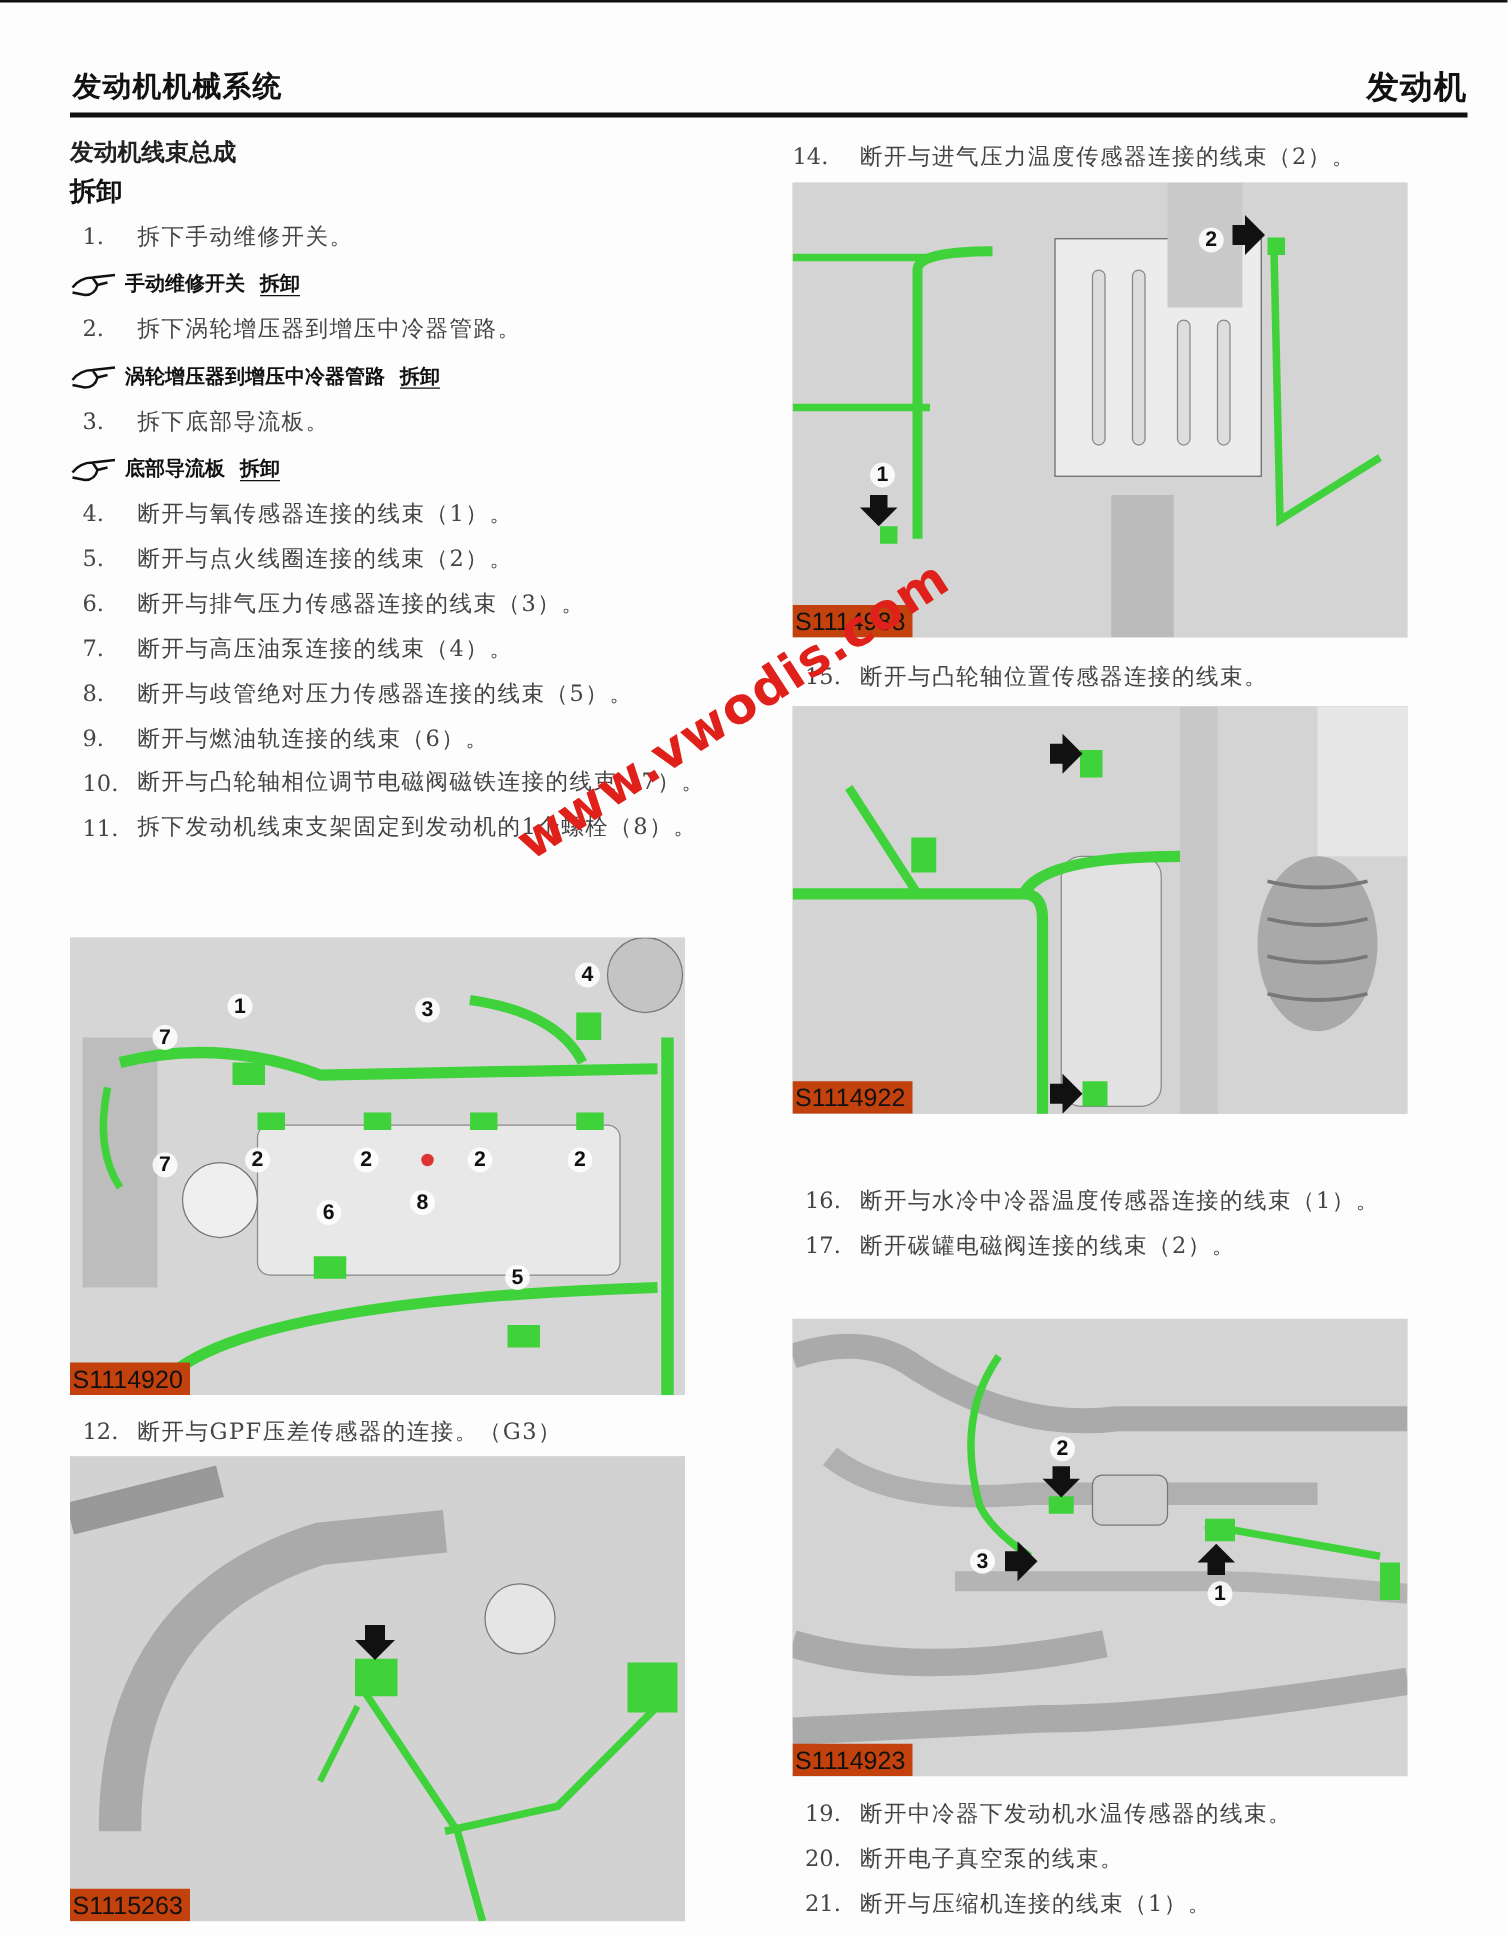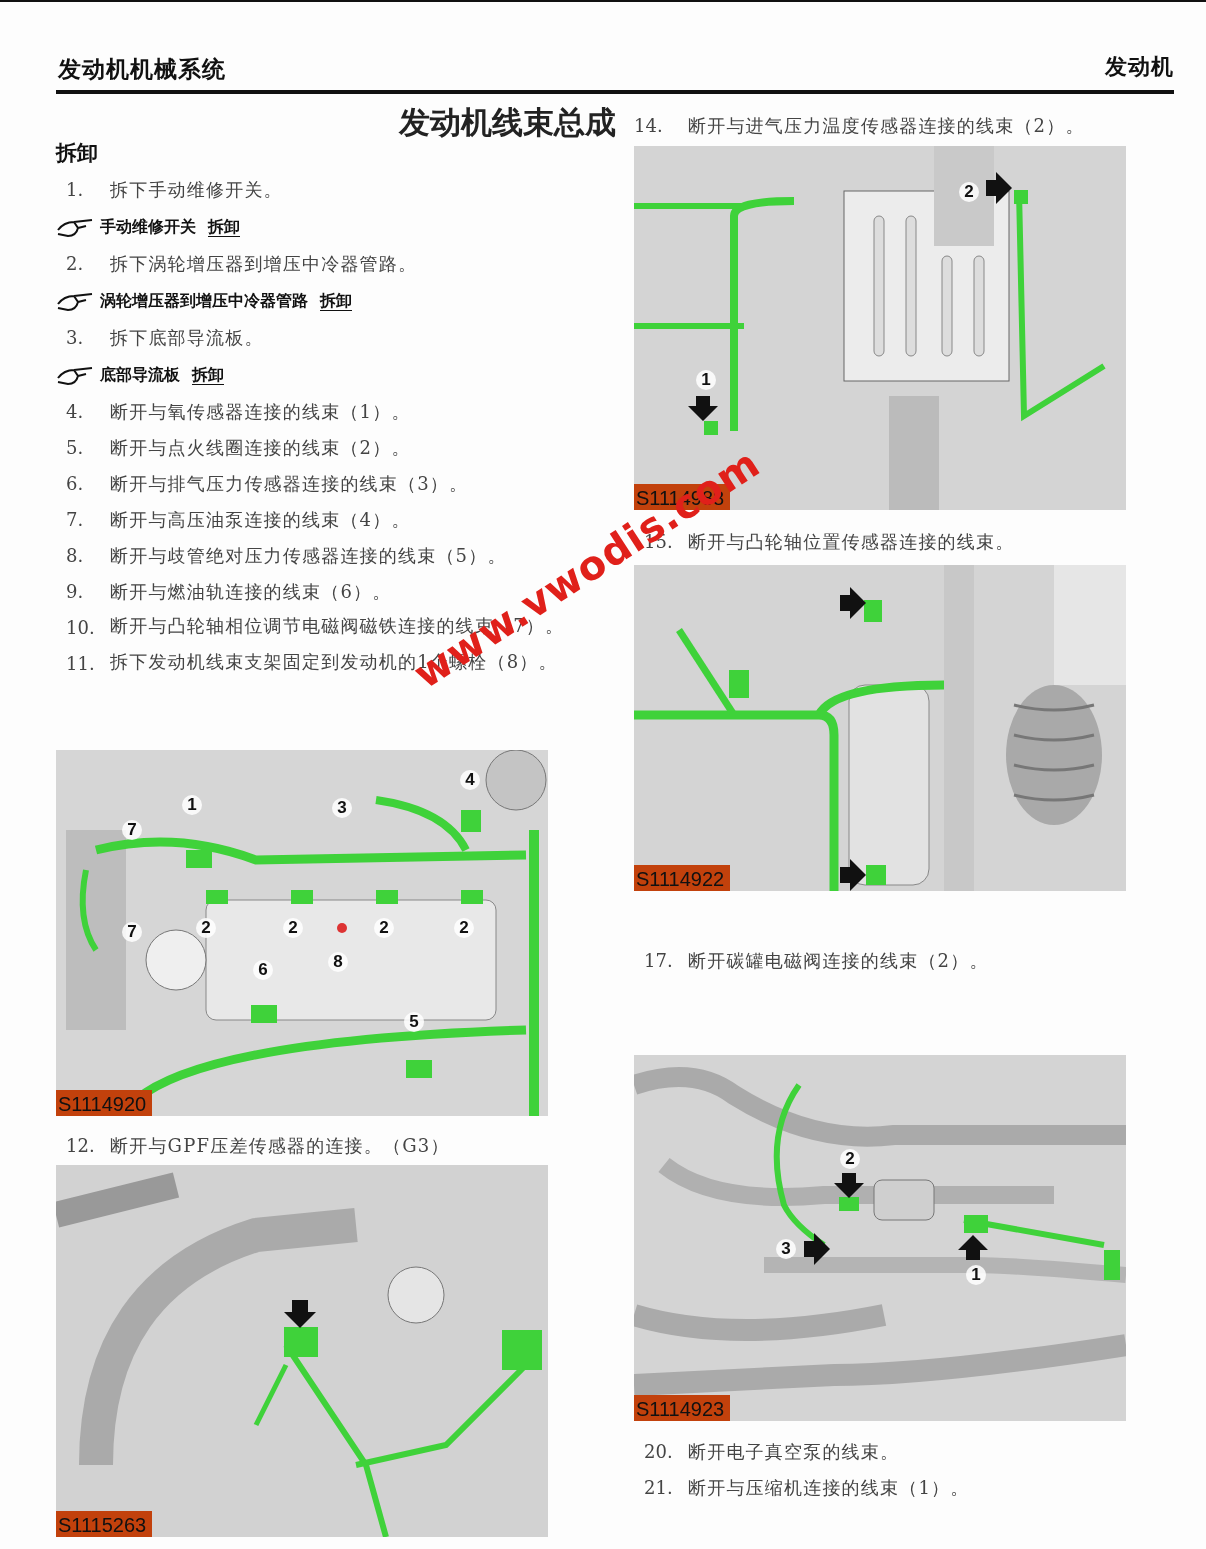--- a/index.html
+++ b/index.html
@@ -8,27 +8,27 @@
     background: #fdfdfd; color: #333;
     font-family: "DejaVu Serif", "Liberation Serif", serif;
   }
   .top-rule { position: absolute; left: 0; top: 0; width: 1206px; height: 2px; background: #111; }
   .header { position: absolute; left: 58px; right: 32px; top: 54px; height: 40px; }
   .hdr-left, .hdr-right {
     position: absolute; top: 0; font-family: "DejaVu Sans", sans-serif; font-weight: bold;
     font-size: 23px; color: #111; letter-spacing: 1px;
   }
   .hdr-left { left: 0; }
-  .hdr-right { right: 0; font-size: 22px; top: -2px; }
+  .hdr-right { right: 0; font-size: 26px; top: -2px; }
   .hdr-rule { position: absolute; left: 56px; right: 32px; top: 90px; height: 4px; background: #111; }
 
   .col-left { position: absolute; left: 56px; top: 106px; width: 560px; }
   .col-right { position: absolute; left: 634px; top: 108px; width: 560px; }
 
-  .sec-title { font-family: "DejaVu Sans", sans-serif; font-size: 31px; color: #222; margin: 0; line-height: 32px; text-align: right; }
+  .sec-title { font-family: "DejaVu Sans", sans-serif; font-size: 19px; color: #222; margin: 0; line-height: 32px; }
   .sec-sub { font-family: "DejaVu Sans", sans-serif; font-weight: bold; font-size: 21px; color: #111; line-height: 30px; margin: 0 0 4px 0; }
 
   .step { display: flex; font-size: 18px; color: #444; line-height: 36px; }
   .step .num { width: 54px; flex: none; padding-left: 10px; box-sizing: border-box; }
   .step .txt { flex: 1; letter-spacing: 1.2px; }
   .step.wrap .txt { line-height: 32px; }
   .col-right .step .num { padding-left: 0; width: 54px; }
 
   .ref { display: flex; align-items: center; height: 38px; font-family: "DejaVu Sans", sans-serif; font-weight: bold; font-size: 16px; color: #111; }
   .ref .hand { width: 42px; height: 22px; margin-right: 2px; }
@@ -246,20 +246,24 @@
     <rect x="232" y="300" width="20" height="20" fill="#3fd23a"></rect>
     <rect x="375" y="330" width="28" height="30" fill="#3fd23a"></rect>
     <path d="M206 38 v-8 h10 v-8 l16 16 l-16 16 v-8 h-10z" fill="#111"></path>
     <path d="M206 310 v-8 h10 v-8 l16 16 l-16 16 v-8 h-10z" fill="#111"></path>
   </svg>
   <span class="caption">S1114922</span>
 </div>
 
 <div style="position:absolute;left:634px;top:943px;width:560px;">
   <div class="step">
+      <span class="num">16.</span>
+      <span class="txt">断开与水冷中冷器温度传感器连接的线束（1）。</span>
+    </div>
+  <div class="step">
       <span class="num">17.</span>
       <span class="txt">断开碳罐电磁阀连接的线束（2）。</span>
     </div>
 </div>
 
 <div class="figure" style="position:absolute;left:634px;top:1055px;width:492px;height:366px;">
   <svg width="492" height="366" style="position:absolute;left:0;top:0;">
     <rect width="492" height="366" fill="#d4d4d4"></rect>
     <path d="M0 30 Q60 10 100 40 Q180 90 260 80 L492 80" stroke="#aaa" stroke-width="20" fill="none"></path>
     <path d="M30 110 Q80 150 190 140 L420 140" stroke="#b0b0b0" stroke-width="18" fill="none"></path>
@@ -277,20 +281,24 @@
     <path d="M332 205 h14 v-10 h8 l-15 -15 l-15 15 h8z" fill="#111"></path>
   </svg>
   <span class="callout" style="left:206px;top:94px;">2</span>
   <span class="callout" style="left:142px;top:184px;">3</span>
   <span class="callout" style="left:332px;top:210px;">1</span>
   <span class="caption">S1114923</span>
 </div>
 
 <div style="position:absolute;left:634px;top:1434px;width:560px;">
   <div class="step">
+      <span class="num">19.</span>
+      <span class="txt">断开中冷器下发动机水温传感器的线束。</span>
+    </div>
+  <div class="step">
       <span class="num">20.</span>
       <span class="txt">断开电子真空泵的线束。</span>
     </div>
   <div class="step">
       <span class="num">21.</span>
       <span class="txt">断开与压缩机连接的线束（1）。</span>
     </div>
 </div>
 
 <div class="watermark">www.vwodis.com</div>

